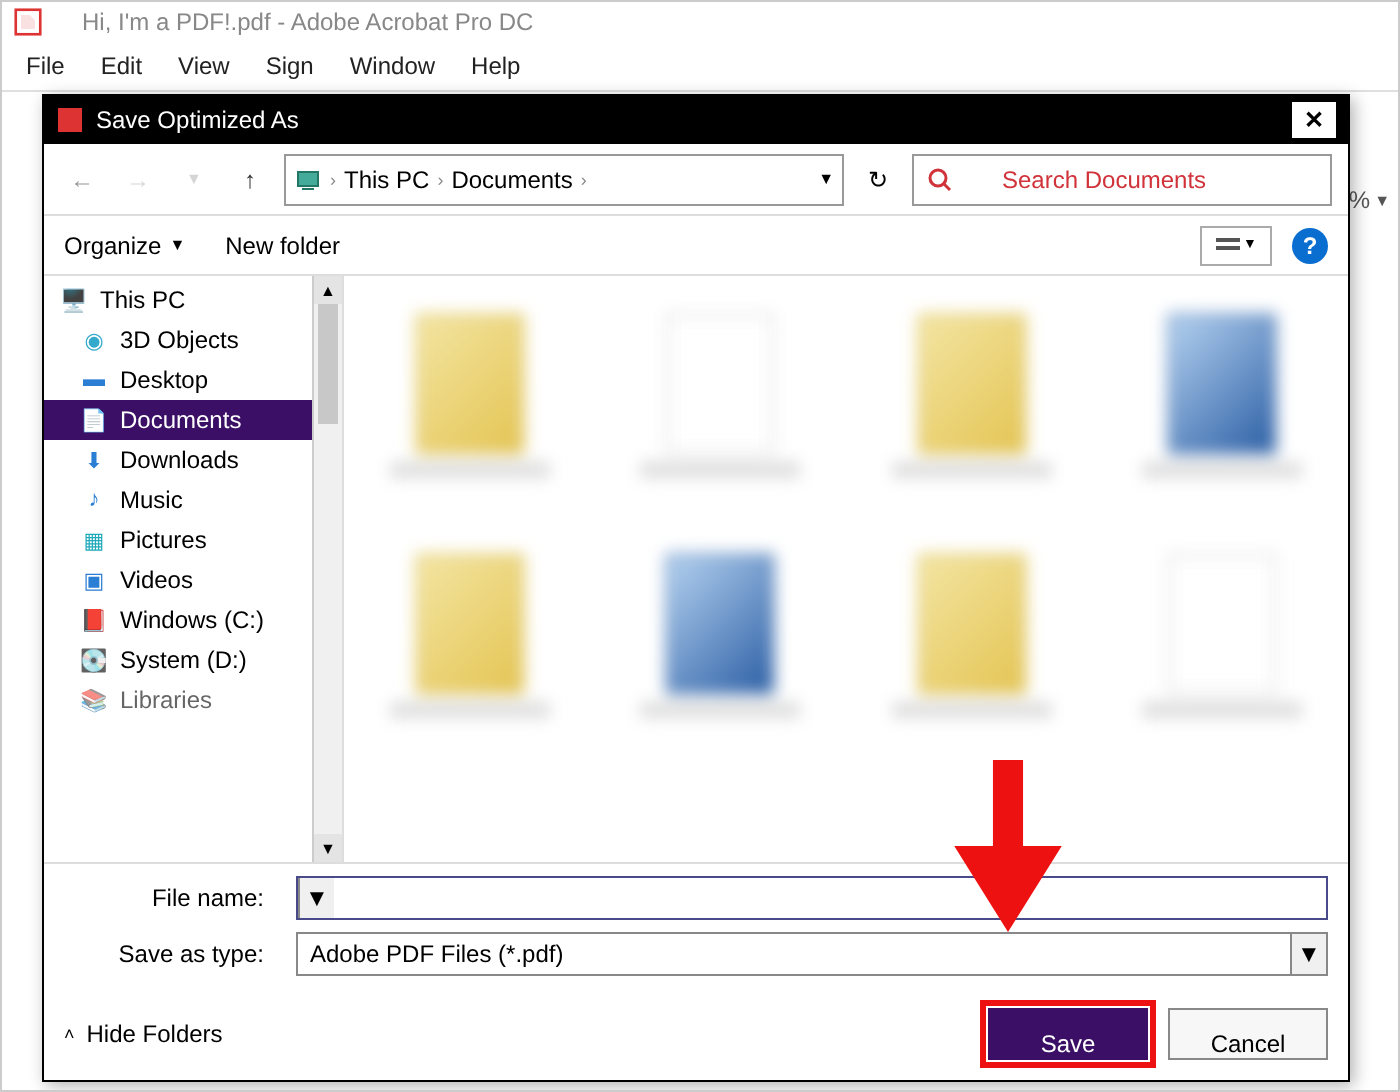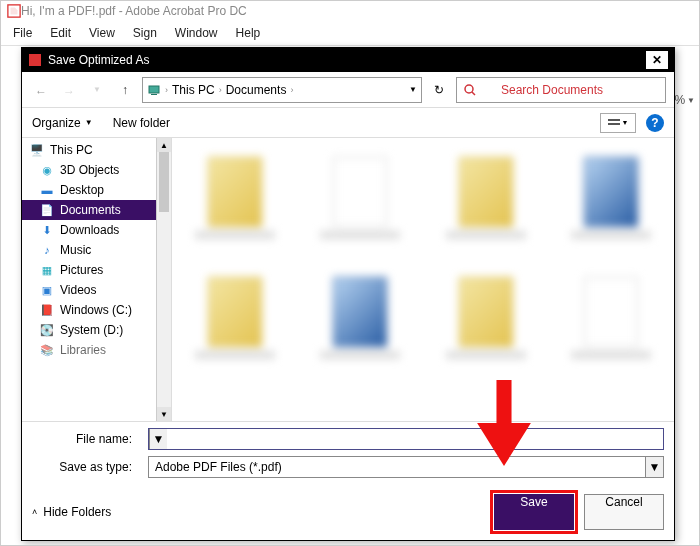--- a/index.html
+++ b/index.html
@@ -1,17 +1,17 @@
 <!DOCTYPE html>
 <html><head>
 <meta charset="utf-8">
 <style>
   * { box-sizing: border-box; margin: 0; padding: 0; font-family: "Segoe UI", Arial, sans-serif; font-size: 12px; }
   body { width: 700px; height: 546px; background: #fff; position: relative; overflow: hidden; border: 1px solid #ccc; }
-  .app-title { display: flex; align-items: center; height: 20px; padding: 2px 6px; color: #888; gap: 0; }
+  .app-title { display: flex; align-items: center; height: 20px; padding: 2px 6px; color: #888; gap: 20px; }
   .app-title svg { width: 14px; height: 14px; }
   .menubar { display: flex; gap: 2px; padding: 3px 4px; color: #222; border-bottom: 1px solid #e0e0e0; }
   .menubar span { padding: 2px 8px; cursor: default; }
   .dialog { position: absolute; left: 20px; top: 46px; width: 654px; height: 494px; background: #fff; border: 1px solid #000; box-shadow: 2px 2px 8px rgba(0,0,0,0.3); display: flex; flex-direction: column; }
   .dialog-titlebar { height: 24px; background: #000; color: #fff; display: flex; align-items: center; padding: 0 6px; justify-content: space-between; }
   .dialog-titlebar .left { display: flex; align-items: center; gap: 6px; }
   .dialog-titlebar .close { background: #fff; color: #000; width: 22px; height: 18px; display: flex; align-items: center; justify-content: center; font-weight: bold; cursor: pointer; font-size: 14px; }
   .navrow { height: 36px; display: flex; align-items: center; gap: 6px; padding: 4px 8px; border-bottom: 1px solid #ddd; }
   .navbtn { width: 22px; height: 22px; display: flex; align-items: center; justify-content: center; color: #999; cursor: pointer; }
   .navbtn.enabled { color: #333; }
@@ -45,21 +45,21 @@
   .bottom { border-top: 1px solid #ddd; padding: 6px 10px; display: flex; flex-direction: column; gap: 6px; background: #fff; position: relative; }
   .fieldrow { display: flex; align-items: center; gap: 16px; }
   .fieldrow label { width: 100px; text-align: right; }
   .combo { flex: 1; height: 22px; border: 1px solid #4a4a8a; display: flex; align-items: center; }
   .combo .cval { flex: 1; padding: 0 6px; background: #fff; outline: none; border: none; font-size: 12px; height: 20px; }
   .combo .cval.sel { background: #cfe3f7; }
   .combo .drop { width: 18px; height: 20px; border-left: 1px solid #888; display: flex; align-items: center; justify-content: center; cursor: pointer; font-size: 8px; background: #f0f0f0; }
   .footer { display: flex; justify-content: space-between; align-items: center; padding: 10px 10px 10px 10px; }
   .hide-folders { display: flex; align-items: center; gap: 6px; cursor: pointer; }
   .btns { display: flex; gap: 10px; }
-  .btn { width: 80px; height: 36px; border: 1px solid #888; background: #f7f7f7; display: flex; align-items: flex-start; justify-content: center; cursor: pointer; }
+  .btn { width: 80px; height: 26px; border: 1px solid #888; background: #f7f7f7; display: flex; align-items: flex-end; justify-content: center; cursor: pointer; }
   .btn.primary { background: #3a0f65; color: #fff; border: 1px solid #3a0f65; outline: 3px solid #e11; outline-offset: 1px; }
   .red-arrow { position: absolute; right: 142px; top: 332px; width: 56px; height: 86px; pointer-events: none; }
   .zoom { position: absolute; right: 4px; top: 92px; font-size: 11px; color: #555; display: flex; align-items: center; gap: 2px; }
 </style>
 </head>
 <body>
 
 <div class="app-title">
   <svg viewBox="0 0 16 16">
       <rect x="1" y="1" width="14" height="14" fill="#fff" stroke="#d33" stroke-width="1.5"></rect>

